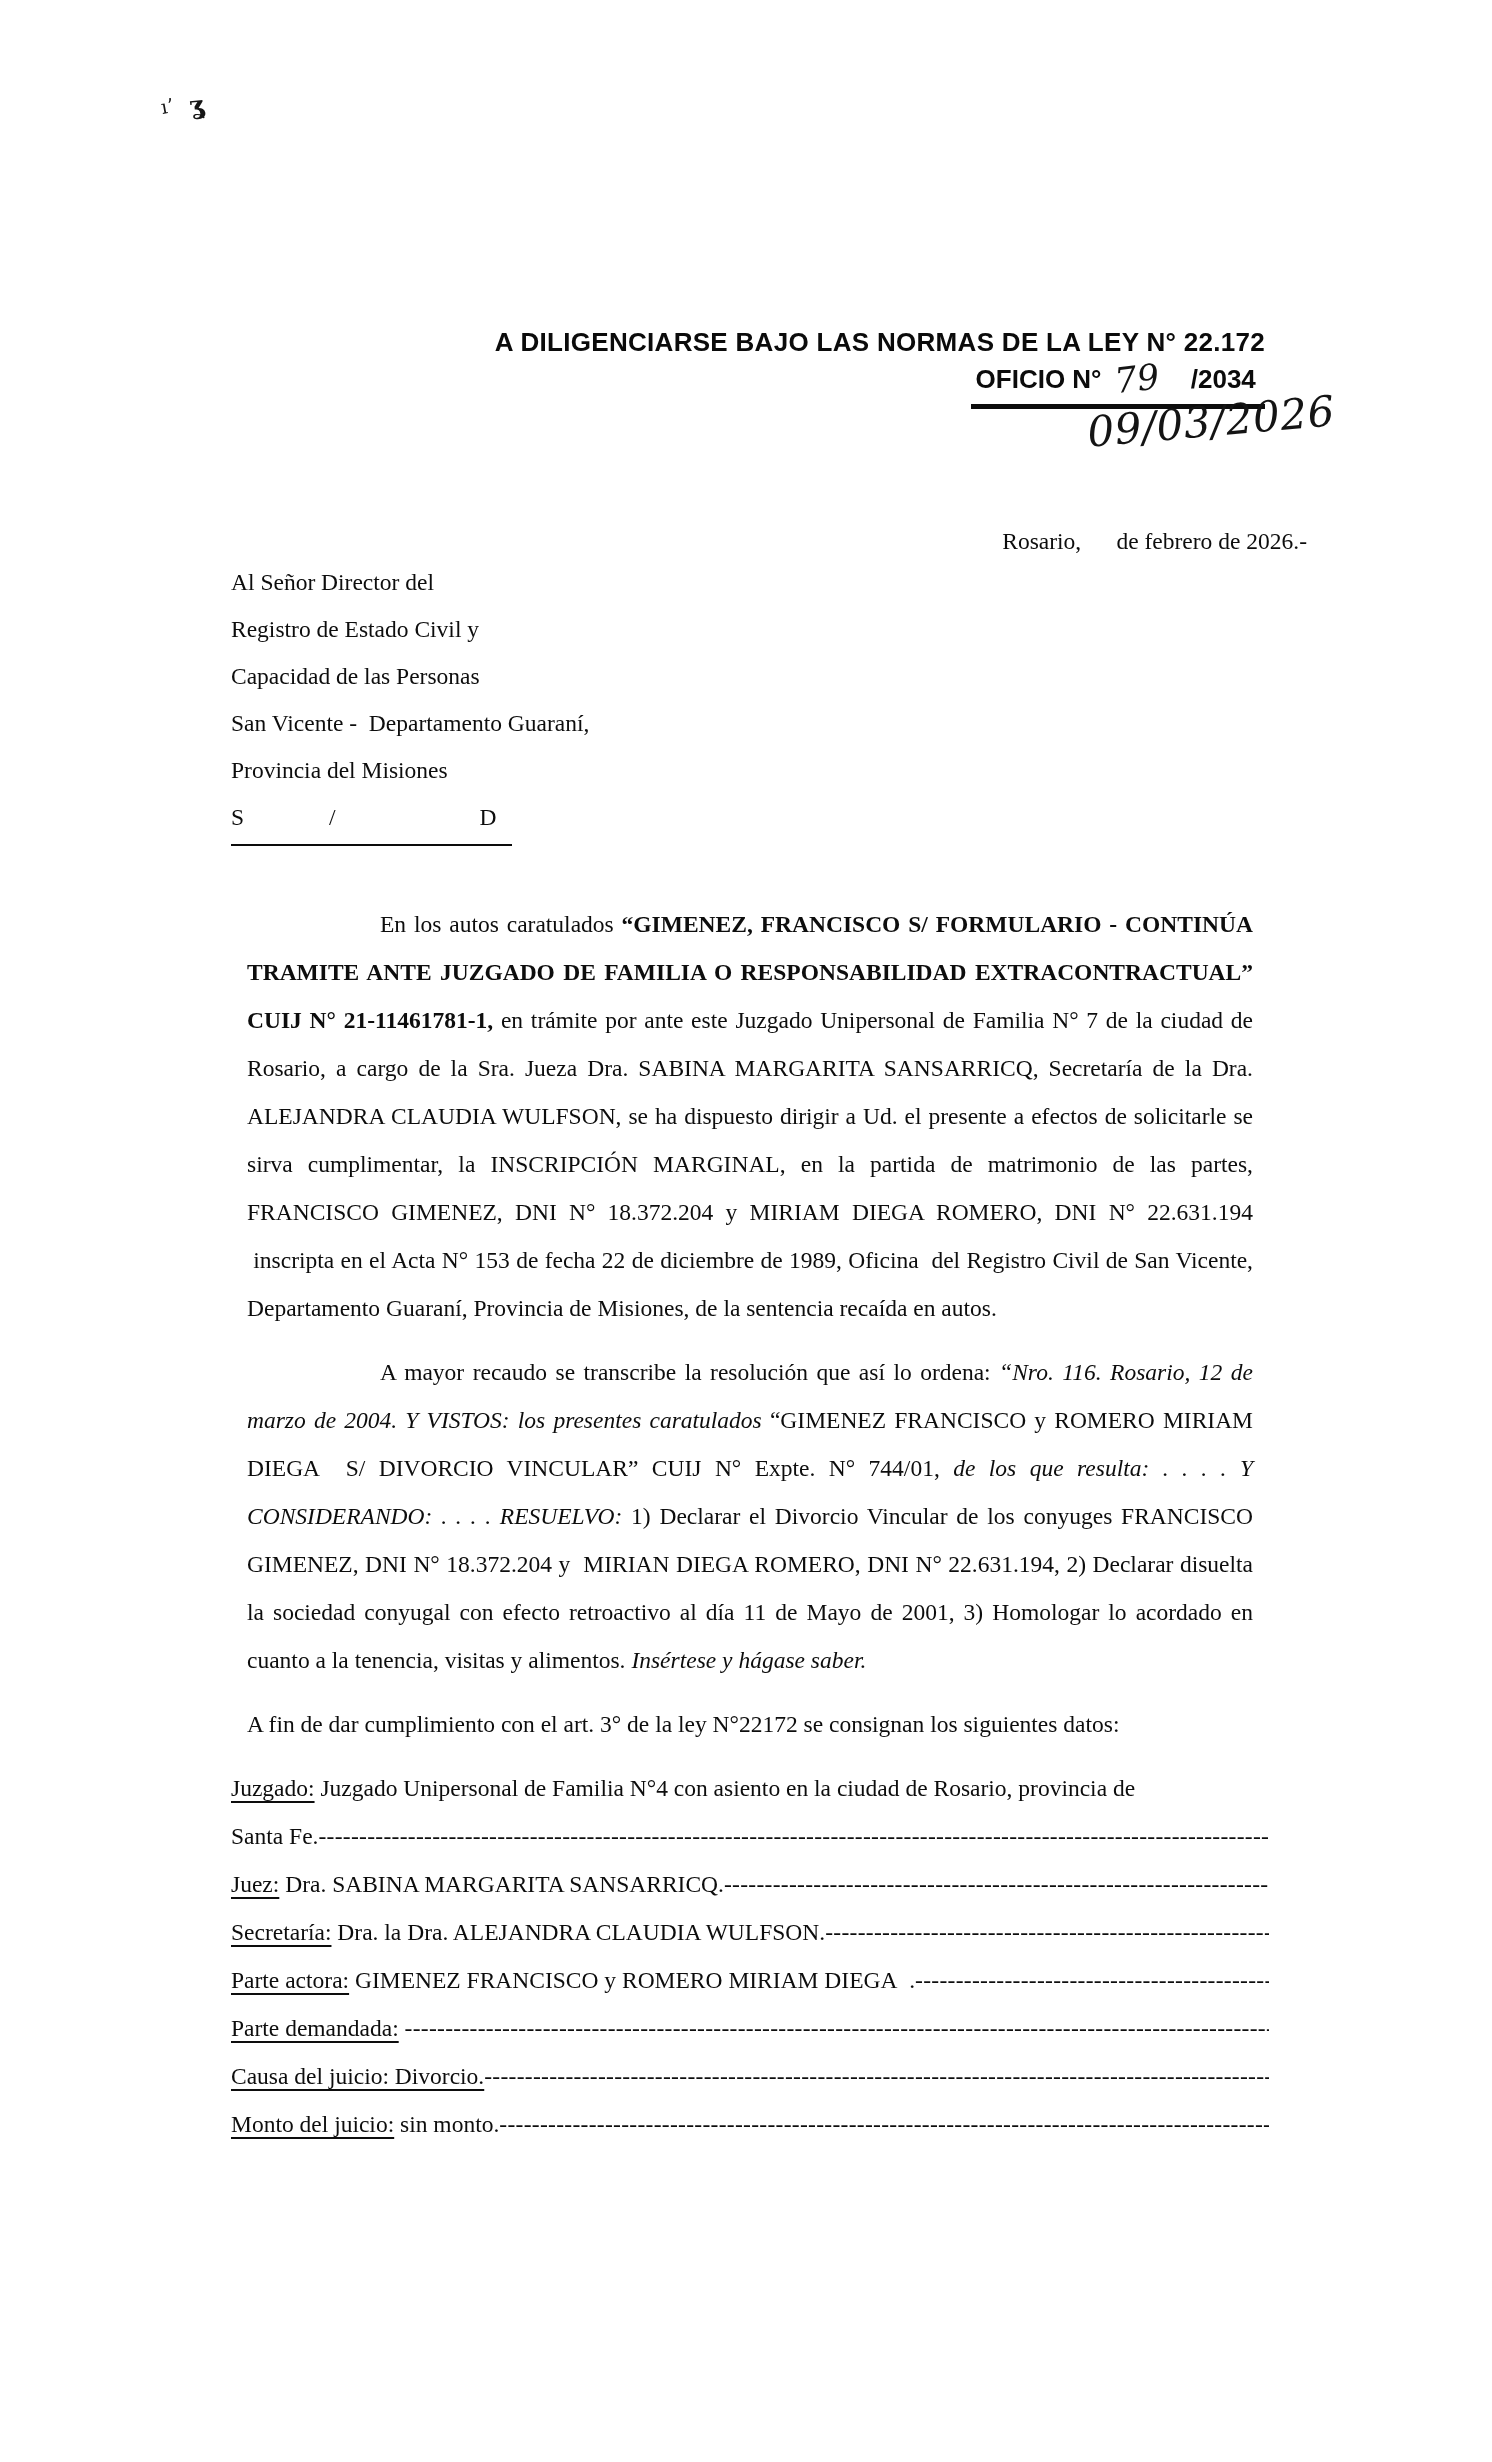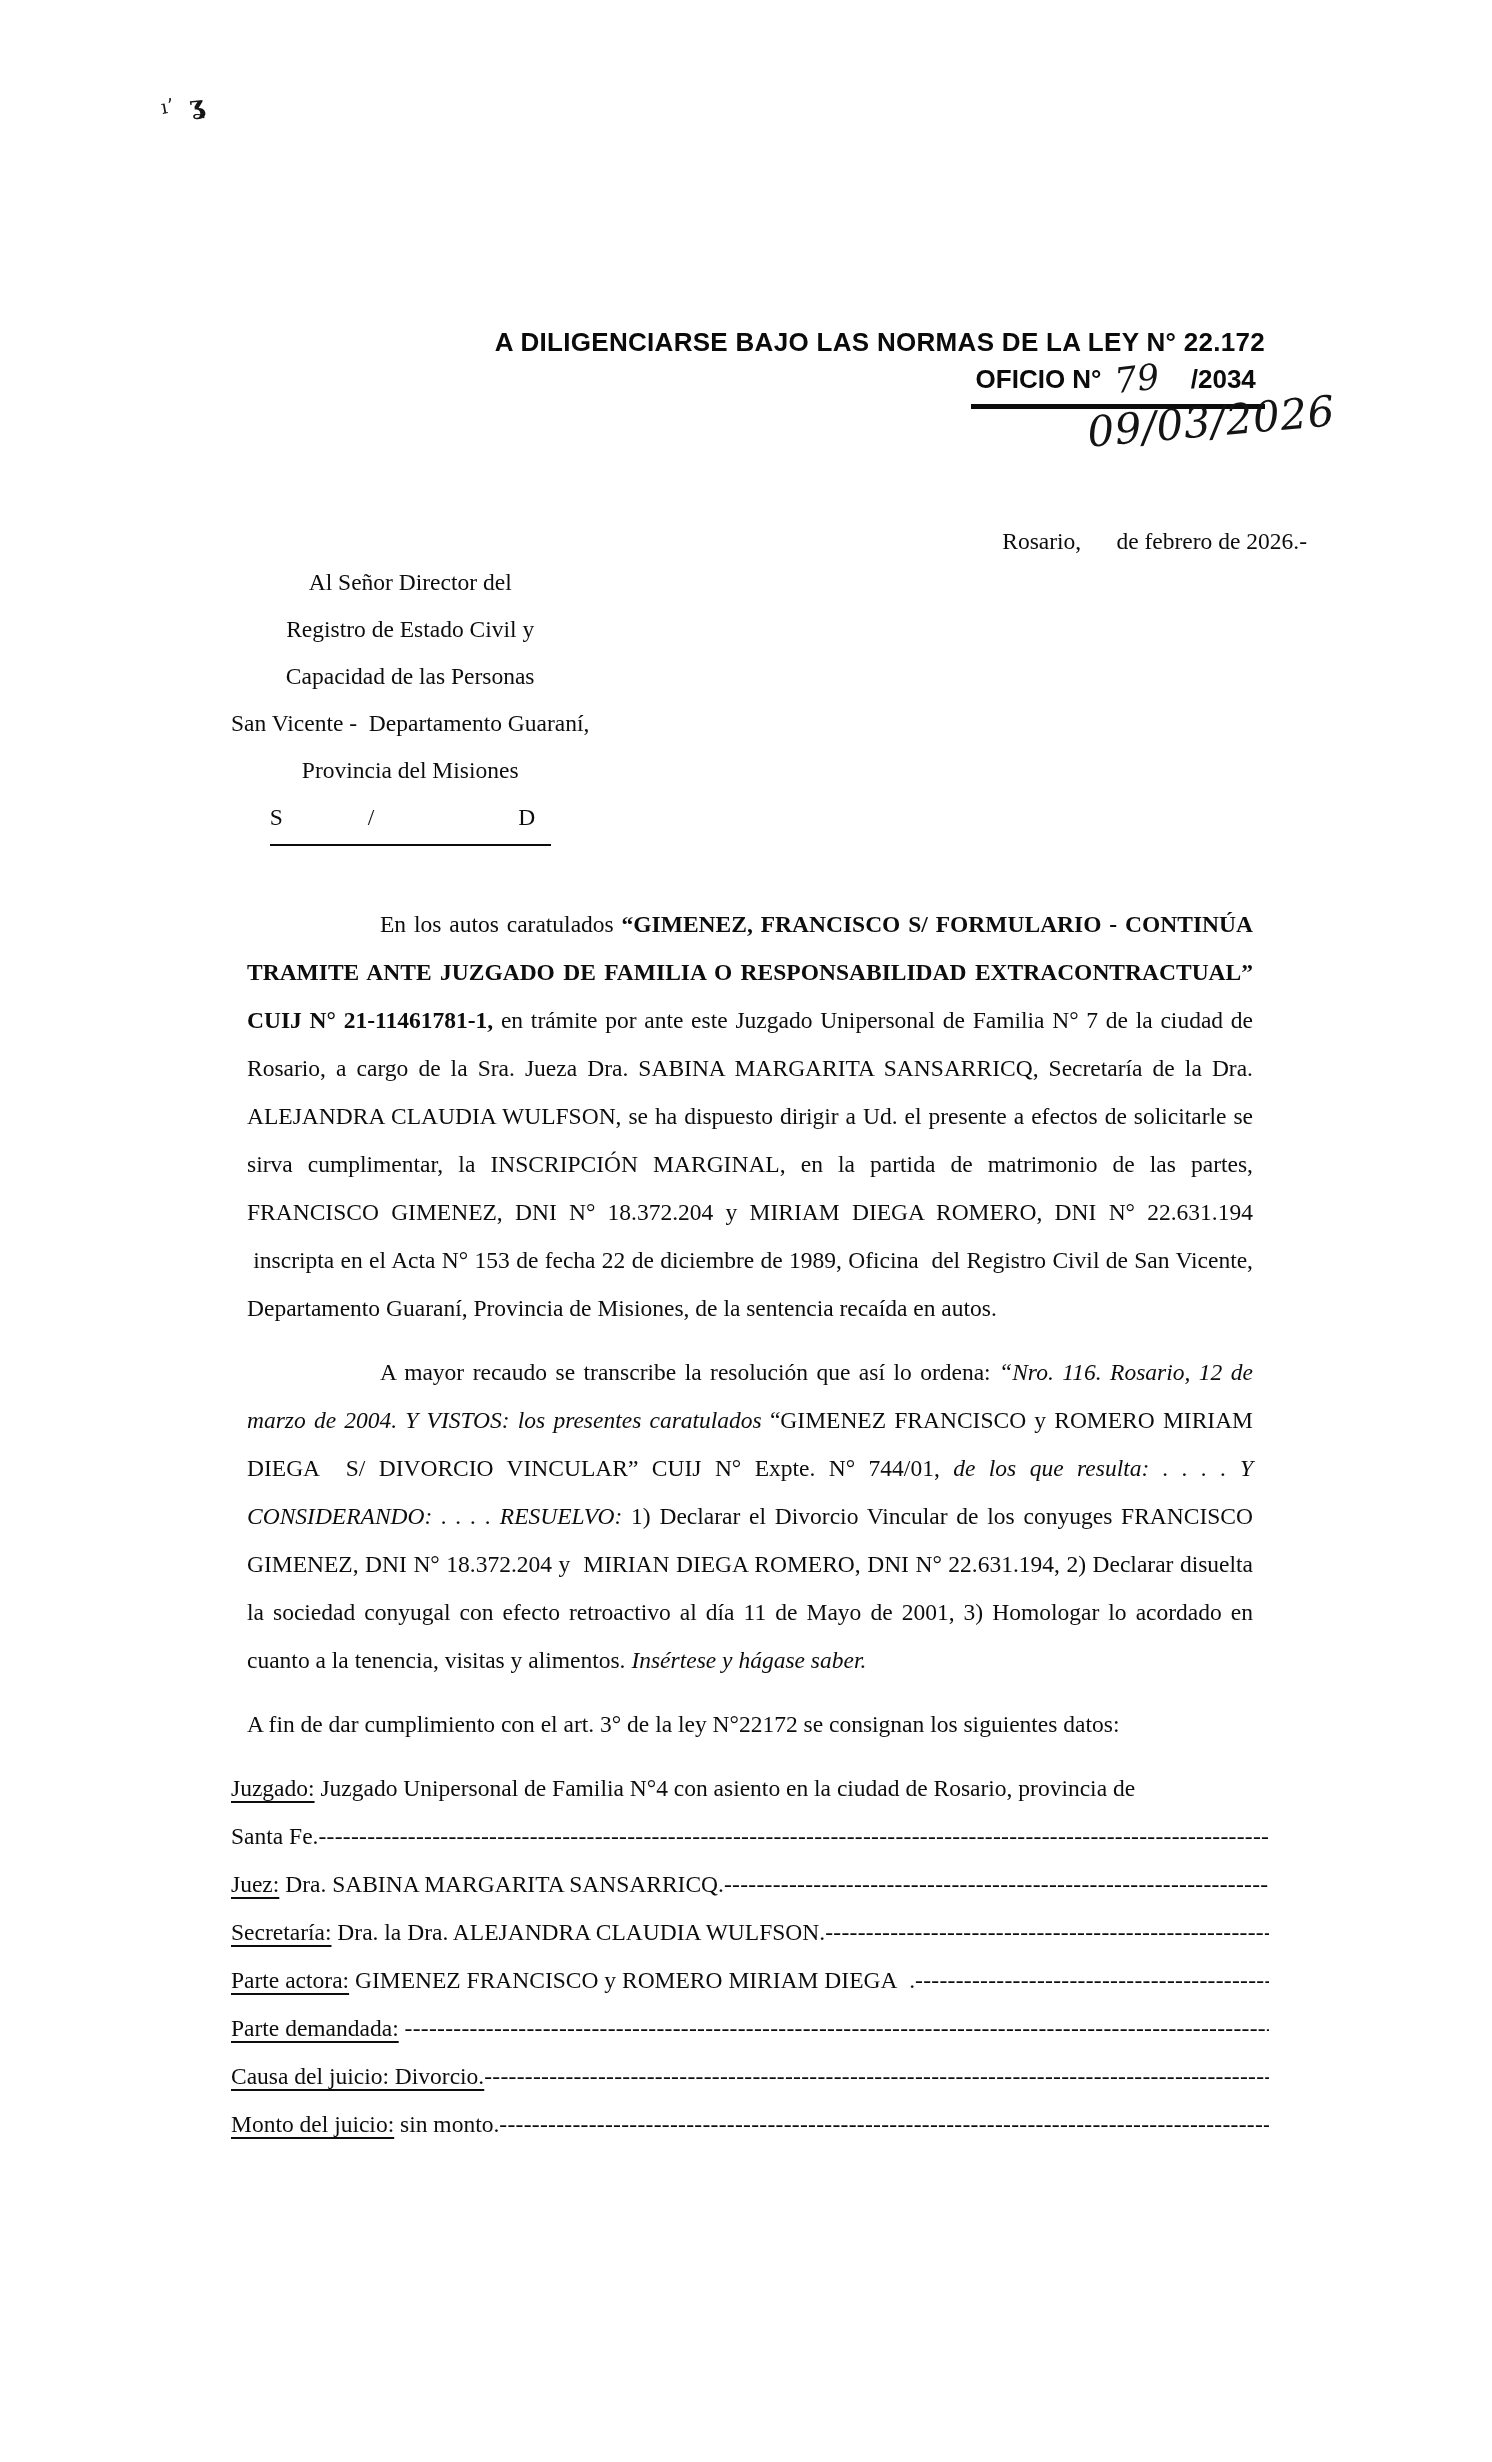--- a/index.html
+++ b/index.html
@@ -16,21 +16,21 @@
   
   .hw{font-family:"DejaVu Serif",serif;font-style:italic;color:#141414;}
   .hw-number{display:inline-block;font-size:35px;font-weight:500;
              transform:rotate(-7deg) translateY(-2.3px);margin:0 31px 0 13.7px;line-height:1;vertical-align:-5.7px;}
   .hw-date{position:absolute;left:1087px;top:397px;font-size:42px;letter-spacing:0.6px;
            transform:rotate(-5deg);white-space:nowrap;}
 
   .date-line{position:absolute;left:229px;top:484px;width:1078px;text-align:right;font-size:23.5px;margin-top:44px;}
 
   
-  .addressee{position:absolute;left:231px;top:559px;font-size:23.5px;line-height:47px;text-align:center;}
+  .addressee{position:absolute;left:231px;top:559px;font-size:23.5px;line-height:47px;}
   .sal-line{line-height:47px;}
   .sal-inner{display:inline-flex;width:281px;border-bottom:2.9px solid #0c0c0c;padding-bottom:2.9px;}
   .sal-slash{margin-left:85px;}
   .sal-d{margin-left:144px;}
 
   
   .body-text{position:absolute;left:231px;top:884px;width:1038px;font-size:23.5px;
              line-height:48px;text-align:justify;}
   .body-text p{margin:16px;text-indent:133px;}
   .body-text p.noindent{text-indent:0;}

